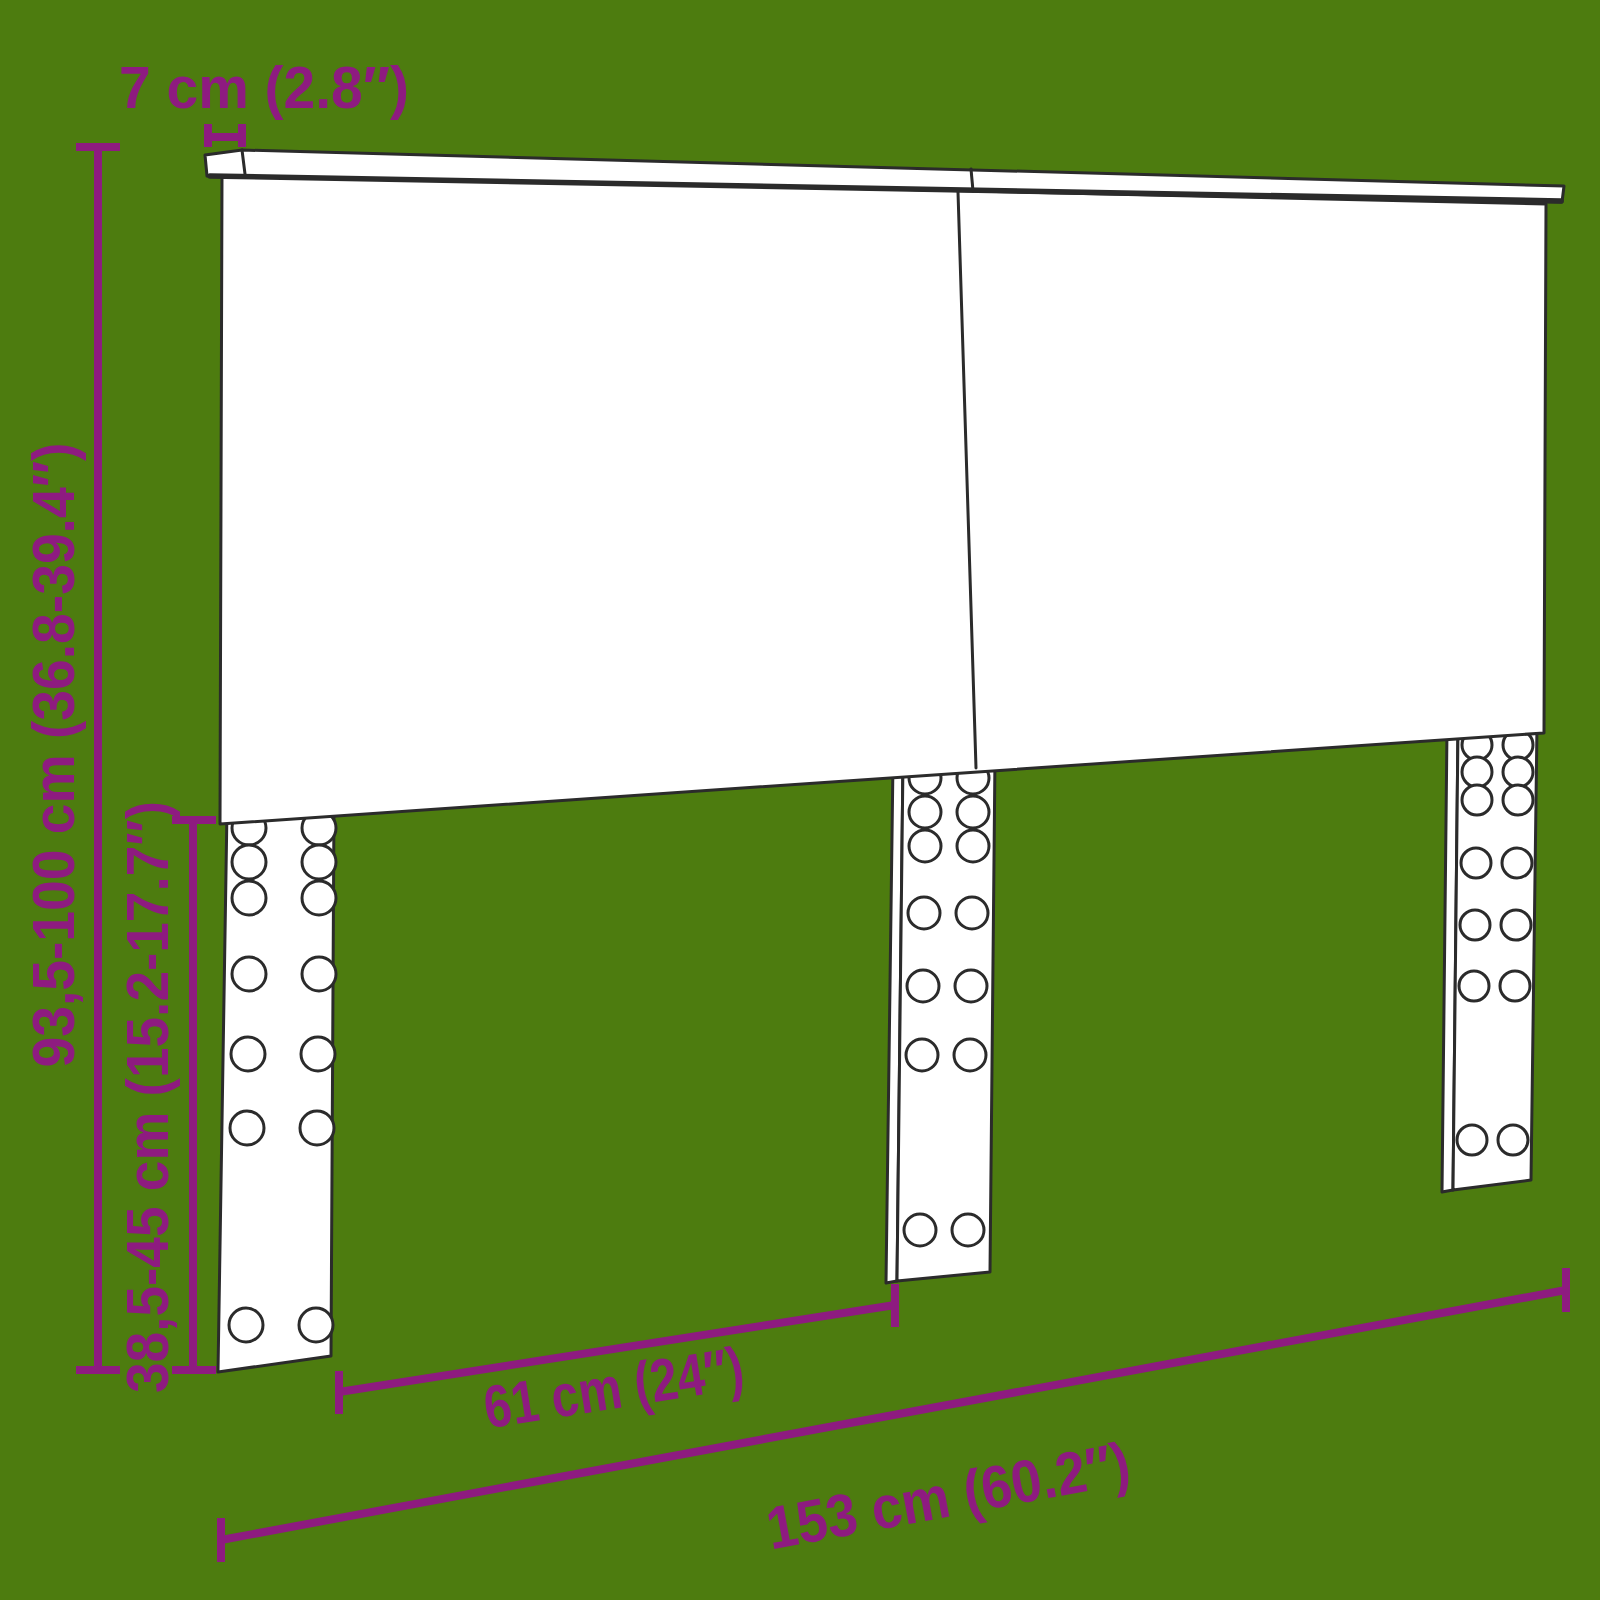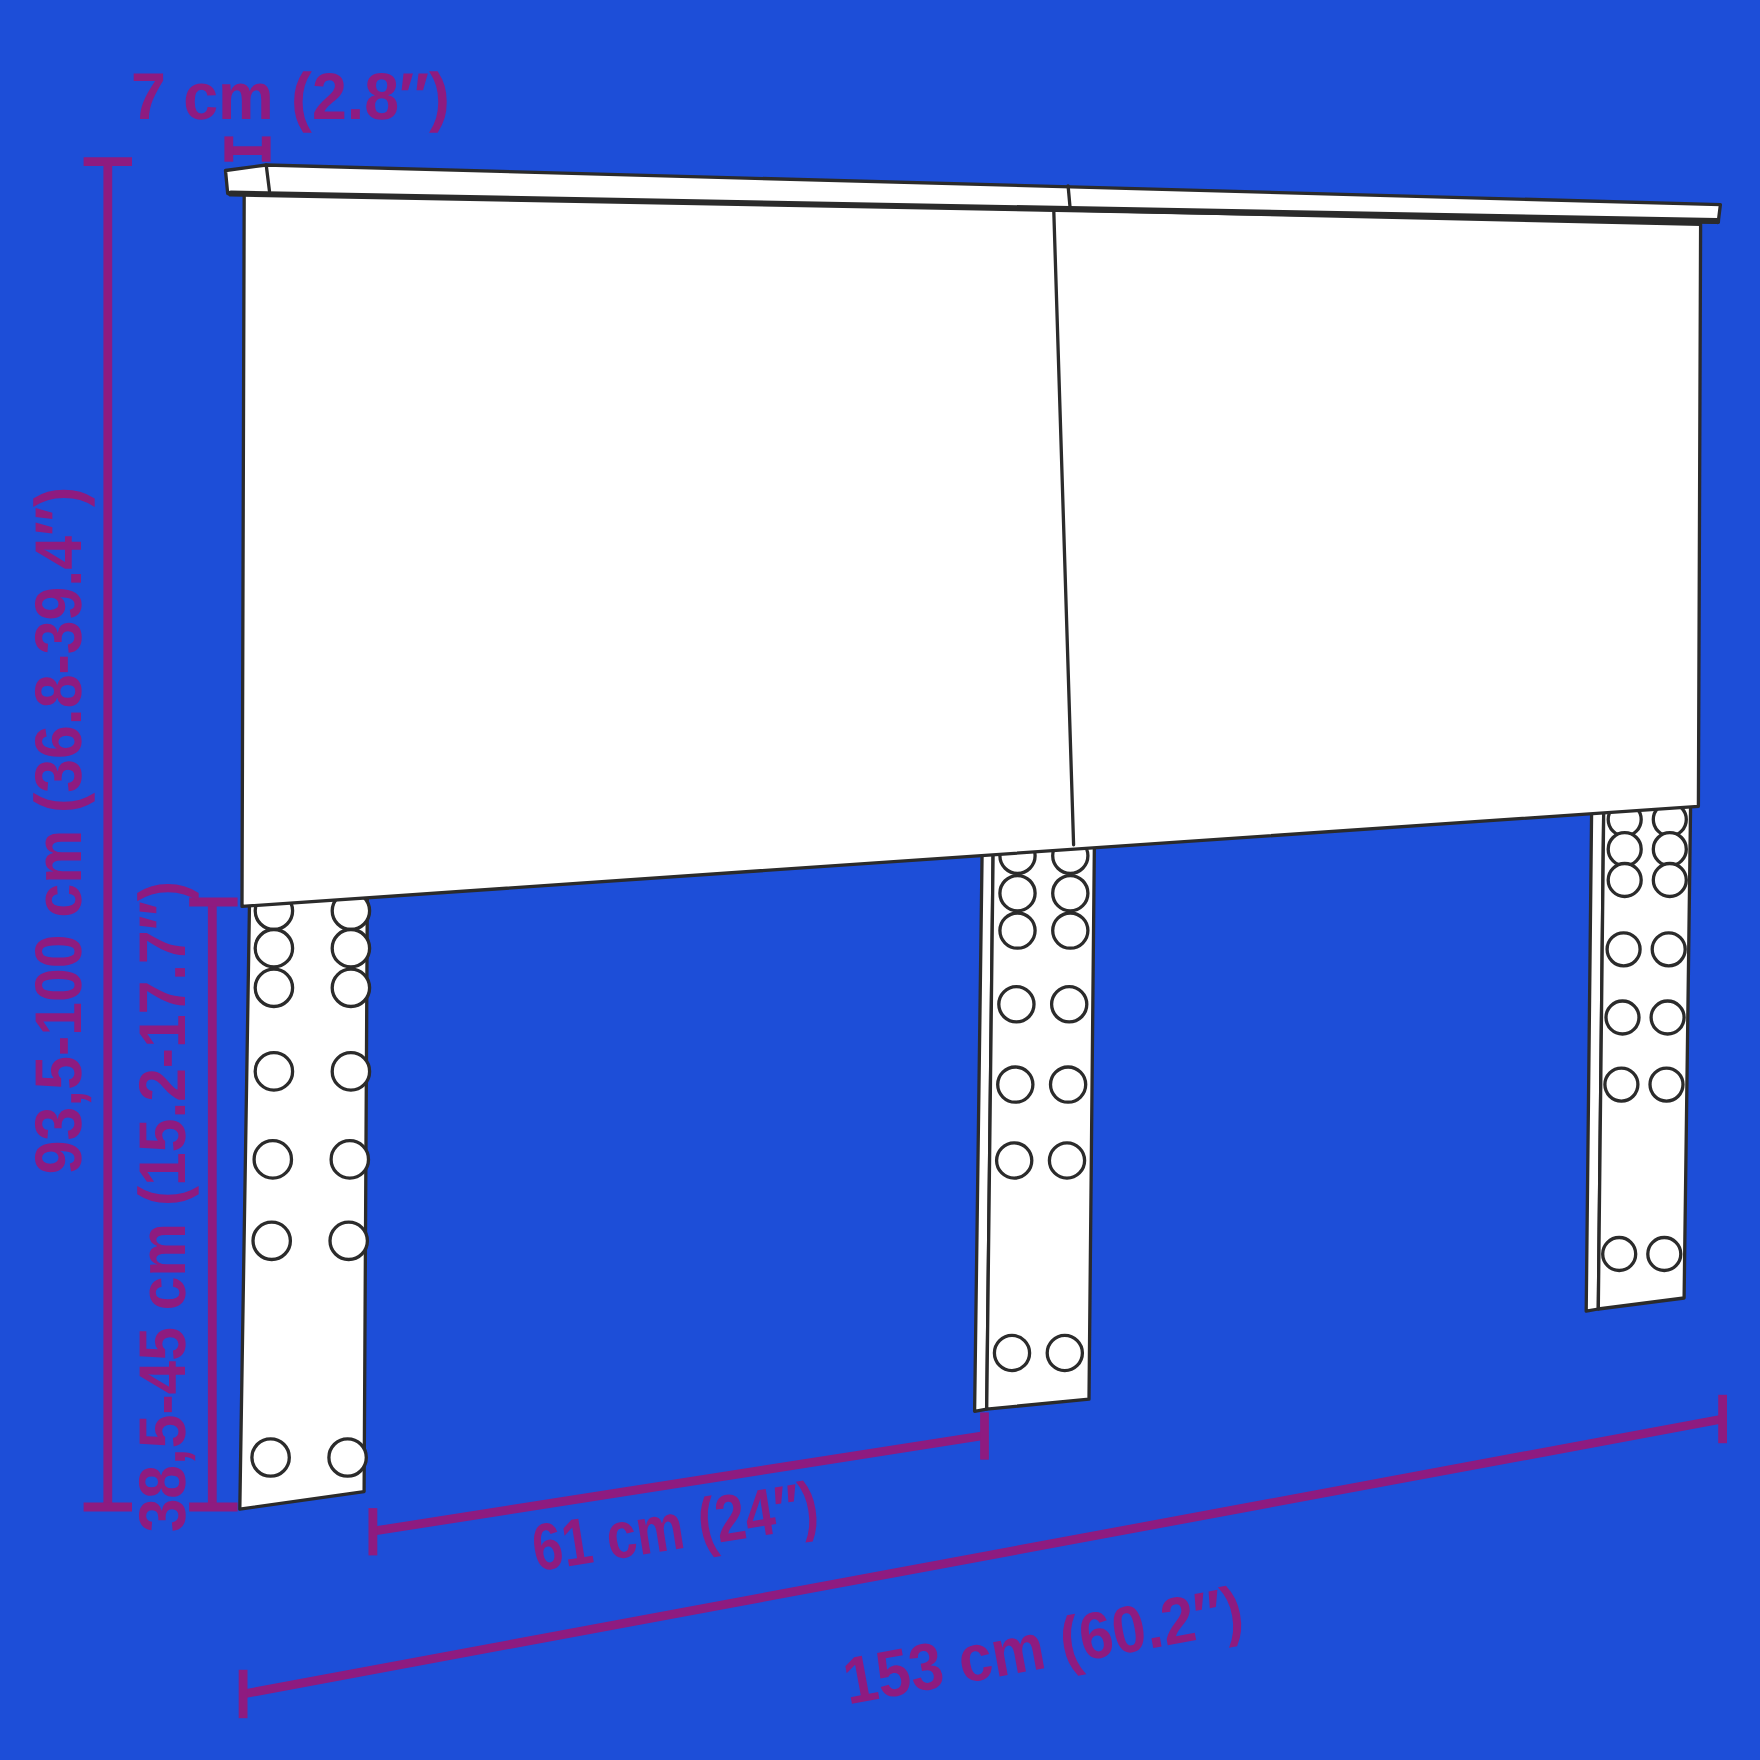--- a/index.html
+++ b/index.html
@@ -4,21 +4,21 @@
 <style>
   html, body {
     margin: 0;
     padding: 0;
     background: #ffffff;
   }
   .stage {
     position: relative;
     width: 1600px;
     height: 1600px;
-    background: #1d4ed8;
+    background: #4d7c0f;
     overflow: hidden;
   }
   .stage svg {
     display: block;
     width: 1600px;
     height: 1600px;
   }
   .dim-text {
     font-family: "Liberation Sans", "DejaVu Sans", sans-serif;
     font-weight: bold;

